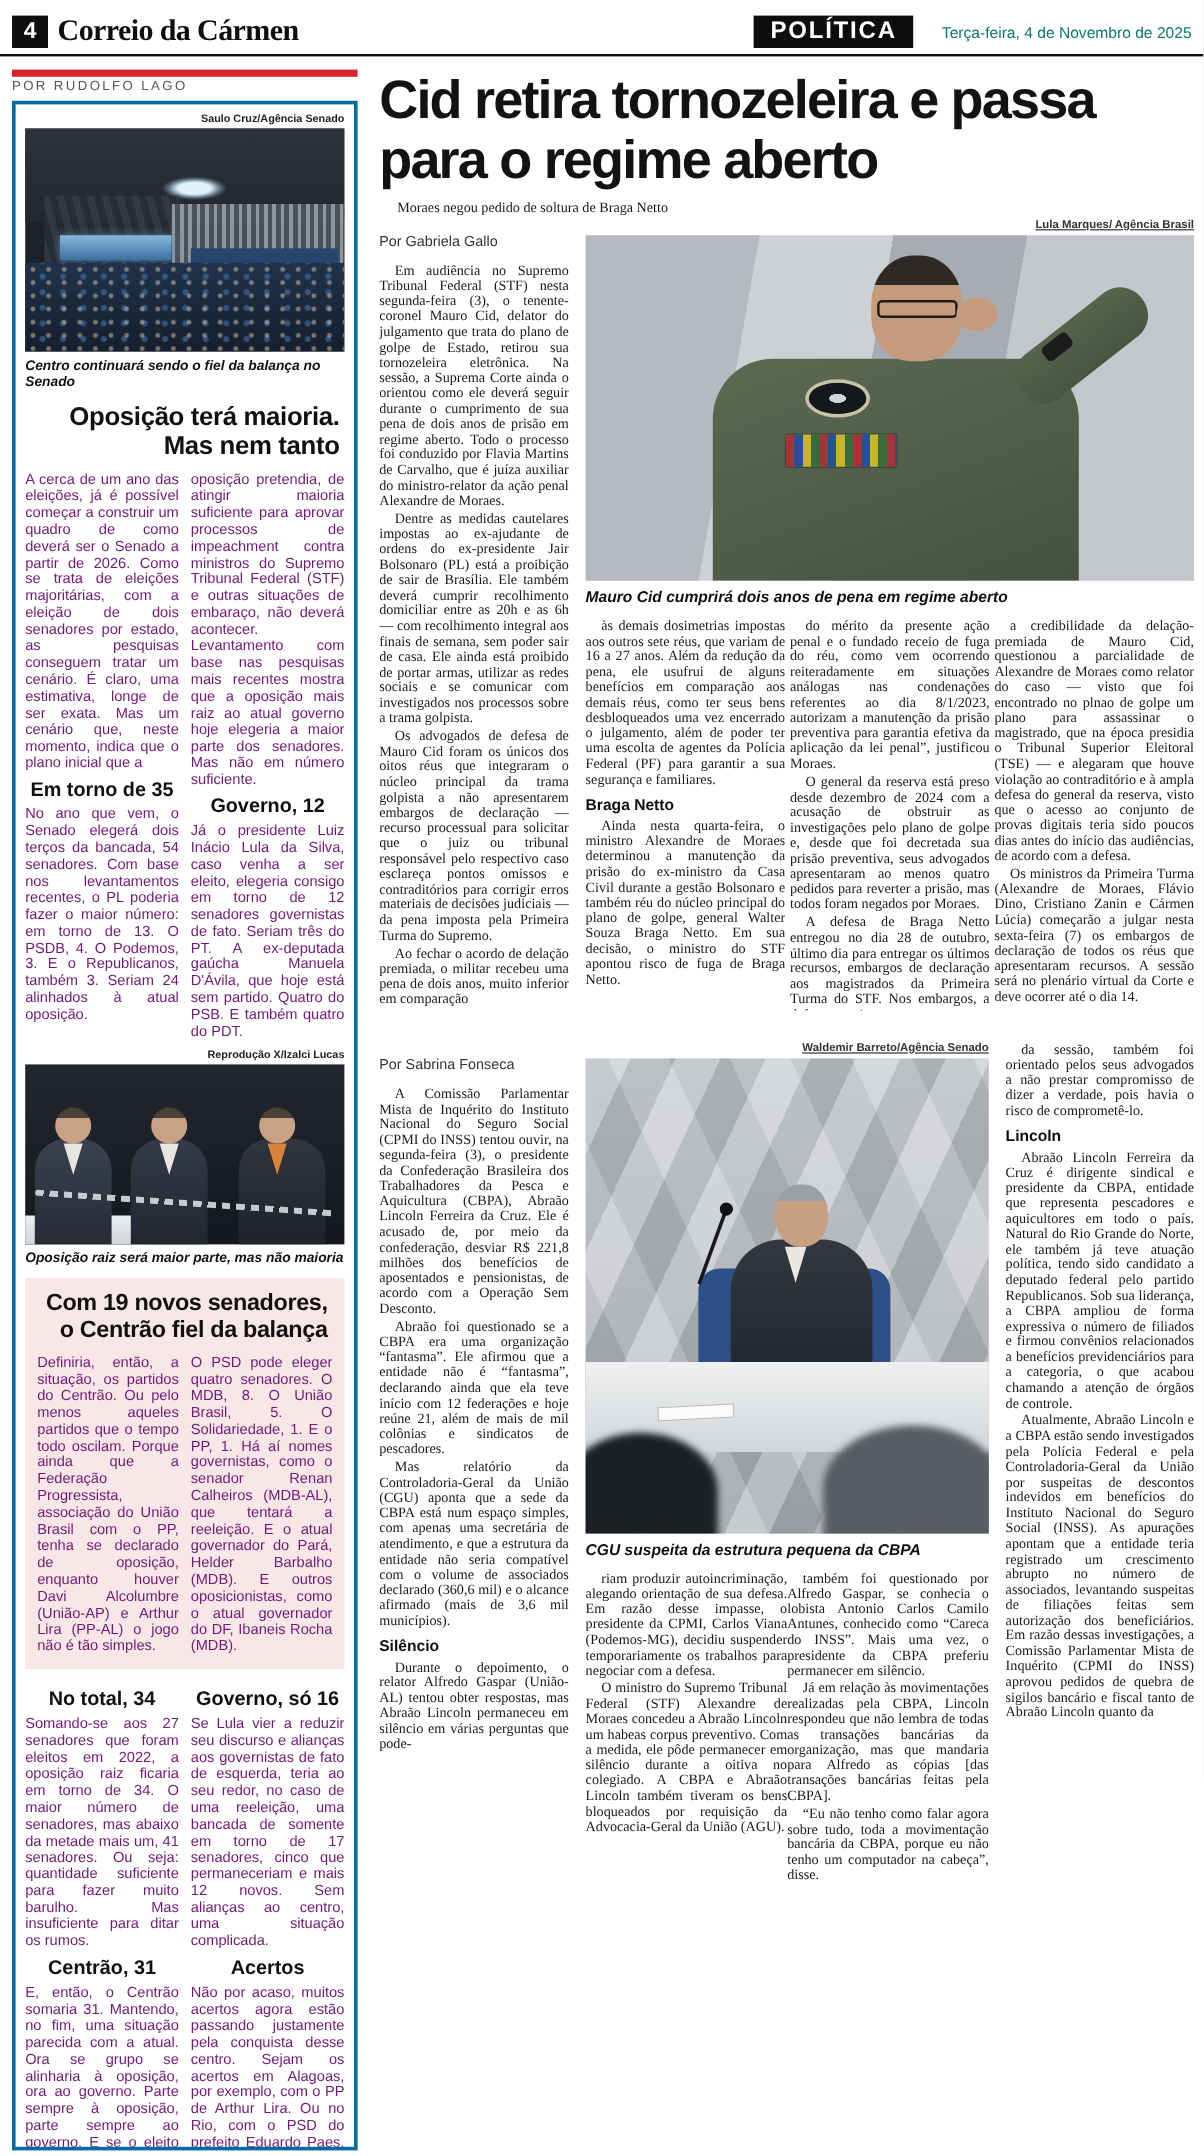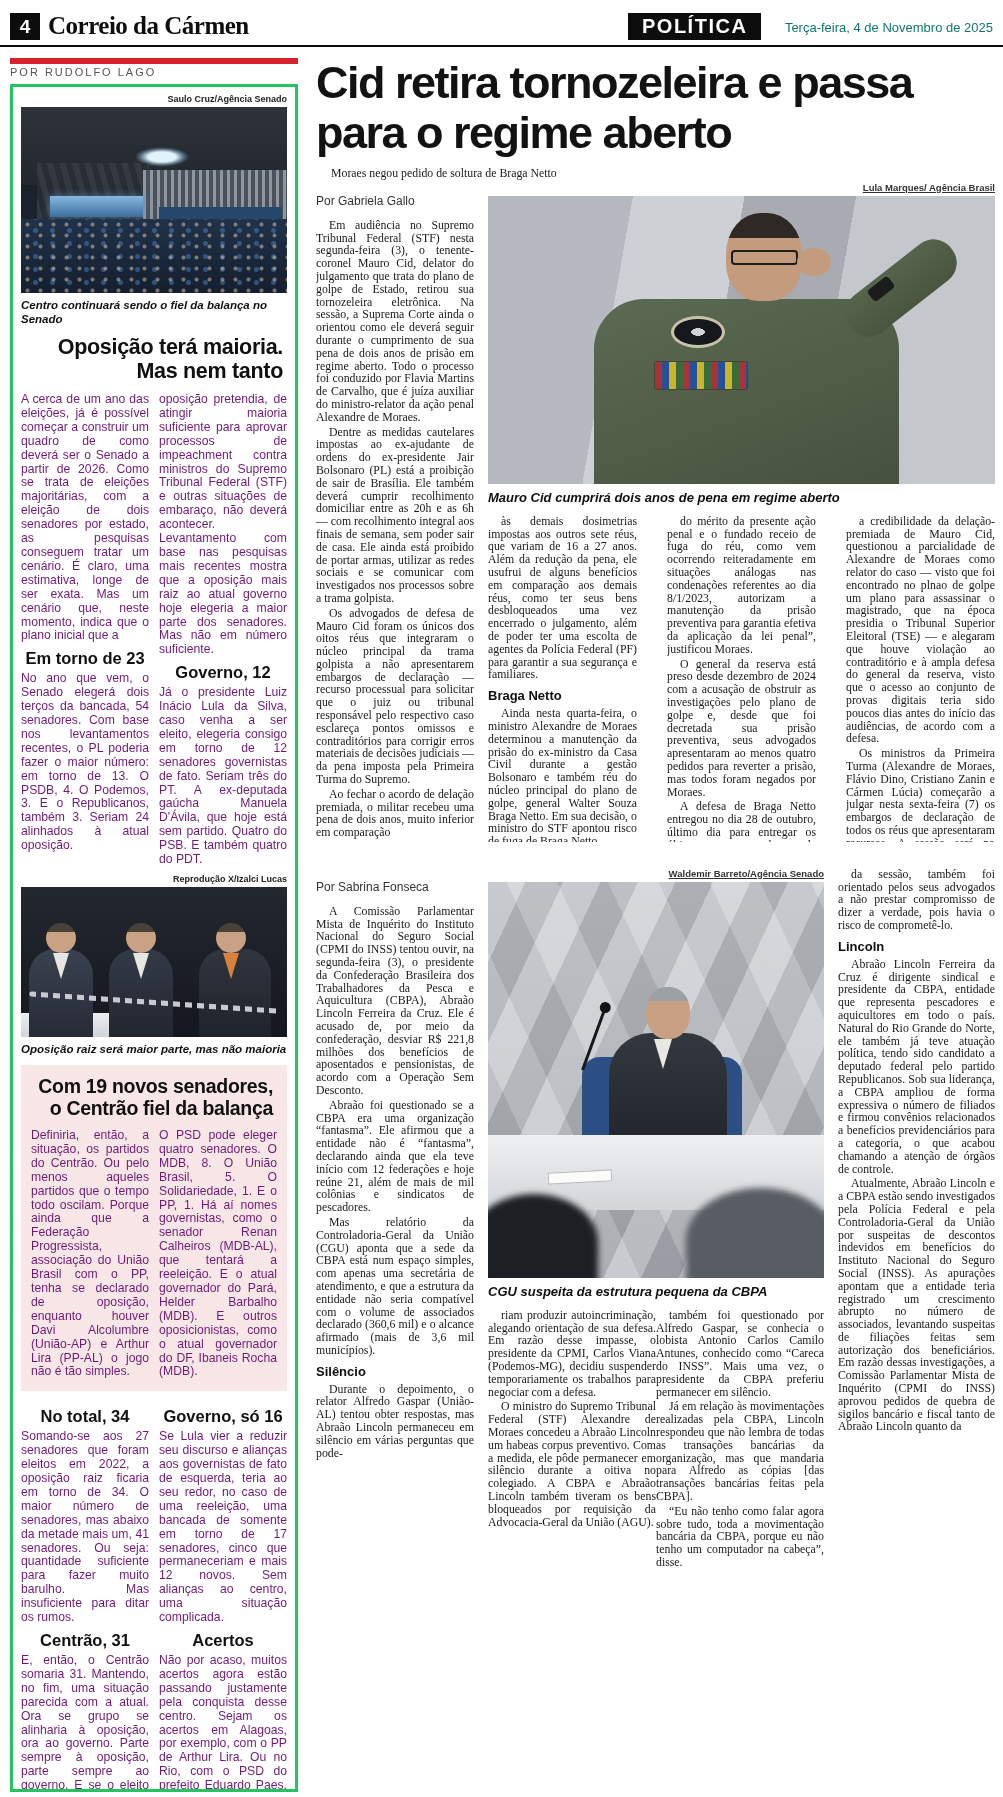--- a/index.html
+++ b/index.html
@@ -11,21 +11,21 @@
   .hdr-masthead { position:absolute; left:48px; top:12px; font:bold 25px/28px "Liberation Serif",serif; letter-spacing:-0.5px; color:#0d0d0d; }
   .hdr-section { position:absolute; left:628px; top:13px; height:27px; background:#0d0d0d; color:#fff; font:bold 20px/27px "Liberation Sans",sans-serif; letter-spacing:1.5px; padding:0 14px; }
   .hdr-date { position:absolute; right:10px; top:20px; font:13px "Liberation Sans",sans-serif; color:#0f766e; }
   .hdr-rule { position:absolute; left:0; right:0; top:45px; height:2px; background:#0d0d0d; }
 
   
   .cp { position:absolute; left:10px; top:58px; width:288px; height:1734px; display:flex; flex-direction:column; }
   .cp-redbar { height:6px; background:#d8232a; }
   .cp-title { text-align:center; font:bold 24px/30px "Liberation Sans",sans-serif; letter-spacing:0.5px; color:#0d0d0d; margin-top:5px; }
   .cp-byline { text-align:left; font:11px/14px "Liberation Sans",sans-serif; letter-spacing:2px; color:#555; margin:1px 0 5px; }
-  .cp-box { border:3px solid #22c55e; flex:1; overflow:hidden; padding:6px 8px 8px; }
+  .cp-box { border:3px solid #0369a1; flex:1; overflow:hidden; padding:6px 8px 8px; }
   .credit-sm { font:bold 9px/12px "Liberation Sans",sans-serif; color:#222; text-align:right; margin-bottom:2px; }
   .cap-sm { font:bold italic 11.5px/14px "Liberation Sans",sans-serif; font-style:italic; color:#111; margin:5px 0 9px; }
   .cp-head { text-align:right; font:bold 21.5px/24px "Liberation Sans",sans-serif; letter-spacing:-0.3px; color:#101010; margin:8px 4px 10px; }
   .cols2 { display:flex; gap:10px; }
   .cols2 .c { flex:1; min-width:0; }
   .cp p.sp { font:12.2px/13.9px "Liberation Sans",sans-serif; text-align:justify; color:#701a75; margin-bottom:6px; hyphens:auto; }
   .cp h4 { text-align:center; font:bold 16.5px/19px "Liberation Sans",sans-serif; color:#101010; margin:6px 0 4px; }
   .pink { background:#f9e7e7; padding:8px 10px 6px; margin-top:8px; }
   .pink .cp-head { font-size:19.5px; line-height:22px; margin-top:2px; }
   .cp-bottom { margin-top:10px; }
@@ -55,21 +55,21 @@
   .a-headline { font:bold 45px/50px "Liberation Sans",sans-serif; letter-spacing:-1.5px; color:#121212; }
   .a-sub { font:21px/26px "Liberation Sans",sans-serif; color:#2d2d2d; margin:9px 0 0 2px; }
   .byline { font:12px/15px "Liberation Sans",sans-serif; color:#333; margin:12px 0 10px; }
   .credit-main { font:bold 9.5px/12px "Liberation Sans",sans-serif; color:#333; text-align:right; margin-bottom:2px;text-decoration:underline; }
   .cap-main { font:bold italic 13px/16px "Liberation Sans",sans-serif; font-style:italic; color:#0f0f0f; margin:6px 0 9px; }
   .np p { font:11.8px/12.8px "Liberation Serif",serif; text-align:justify; text-indent:13px; color:#181818; margin-bottom:2px; hyphens:auto; }
   .np h5 { font:bold 13px/16px "Liberation Sans",sans-serif; color:#0f0f0f; margin:7px 0 3px; }
   .a1-grid { display:flex; gap:14px; height:660px; overflow:hidden; margin-top:2px; }
   .colA { width:158px; flex:none; overflow:hidden; }
   .a1-right { flex:1; min-width:0; }
-  .cols3 { display:flex; gap:30px; overflow:hidden; }
+  .cols3 { display:flex; gap:4px; overflow:hidden; }
   .cols3 .c { flex:1; min-width:0; overflow:hidden; }
   .a2 { margin-top:26px; }
   .a2-grid { display:flex; gap:14px; height:700px; overflow:hidden; margin-top:2px; }
   .a2-mid { width:336px; flex:none; }
   .a2-colD { flex:1; min-width:0; overflow:hidden; }
   .colsU { display:flex; gap:0; overflow:hidden; }
   .colsU .c { flex:1; min-width:0; }
 
   .photo-cid { height:288px; background:linear-gradient(100deg,#b6bac0 0 26%,#cdd1d6 26% 46%,#a8acb2 46% 66%,#c4c8cd 66%); }
   .cid-body { position:absolute; bottom:0; left:21%; width:60%; height:64%; background:linear-gradient(160deg,#5c6a52,#46523e); border-radius:50px 50px 0 0; }
@@ -117,21 +117,21 @@
         <div class="ps-screen"></div>
         <div class="ps-dais"></div>
         <div class="ps-floor"></div>
       </div>
       <div class="cap-sm">Centro continuará sendo o fiel da balança no Senado</div>
 
       <h3 class="cp-head">Oposição terá maioria. Mas nem tanto</h3>
       <div class="cols2">
         <div class="c">
           <p class="sp">A cerca de um ano das eleições, já é possível começar a construir um quadro de como deverá ser o Senado a partir de 2026. Como se trata de eleições majoritárias, com a eleição de dois senadores por estado, as pesquisas conseguem tratar um cenário. É claro, uma estimativa, longe de ser exata. Mas um cenário que, neste momento, indica que o plano inicial que a</p>
-          <h4>Em torno de 23</h4>
+          <h4>Em torno de 35</h4>
           <p class="sp">No ano que vem, o Senado elegerá dois terços da bancada, 54 senadores. Com base nos levantamentos recentes, o PL poderia fazer o maior número: em torno de 13. O PSDB, 4. O Podemos, 3. E o Republicanos, também 3. Seriam 24 alinhados à atual oposição.</p>
         </div>
         <div class="c">
           <p class="sp">oposição pretendia, de atingir maioria suficiente para aprovar processos de impeachment contra ministros do Supremo Tribunal Federal (STF) e outras situações de embaraço, não deverá acontecer. Levantamento com base nas pesquisas mais recentes mostra que a oposição mais raiz ao atual governo hoje elegeria a maior parte dos senadores. Mas não em número suficiente.</p>
           <h4>Governo, 12</h4>
           <p class="sp">Já o presidente Luiz Inácio Lula da Silva, caso venha a ser eleito, elegeria consigo em torno de 12 senadores governistas de fato. Seriam três do PT. A ex-deputada gaúcha Manuela D'Ávila, que hoje está sem partido. Quatro do PSB. E também quatro do PDT.</p>
         </div>
       </div>
 
       <div class="credit-sm">Reprodução X/Izalci Lucas</div>

